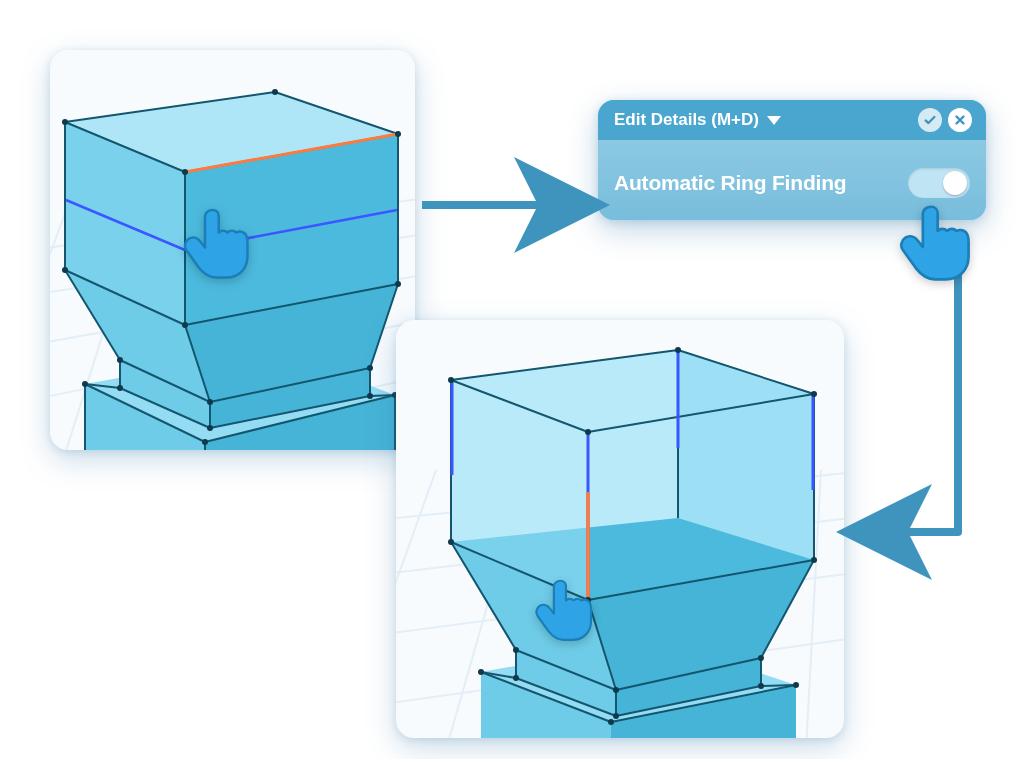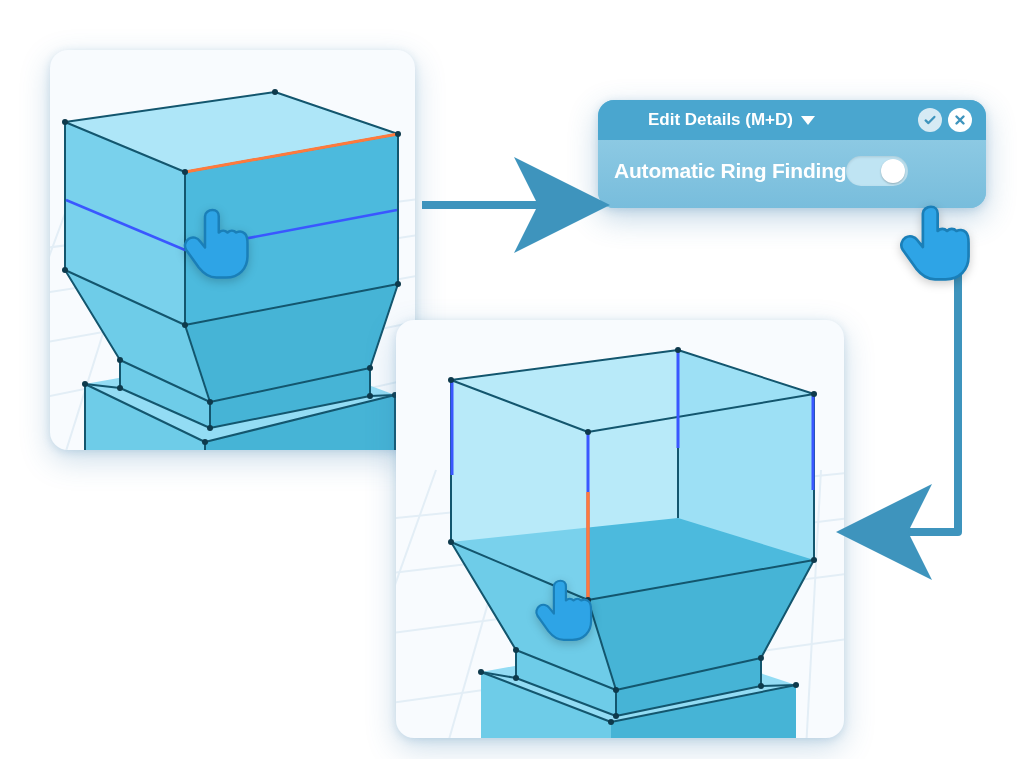--- a/index.html
+++ b/index.html
@@ -61,21 +61,20 @@
     gap: 6px;
   }
   .panel-header-left {
     display: flex;
     align-items: center;
     gap: 6px;
     flex: 1;
     color: #ffffff;
     font-size: 17px;
     font-weight: 600;
-    margin-left: 34px;
   }
   .dropdown-caret {
     width: 0; height: 0;
     border-left: 7px solid transparent;
     border-right: 7px solid transparent;
     border-top: 9px solid #ffffff;
     margin-left: 2px;
   }
   .header-btn {
     width: 24px; height: 24px;
@@ -84,24 +83,24 @@
     color: #3e94bd;
     background: #ffffff;
     font-weight: 900;
     font-size: 15px;
     cursor: pointer;
   }
   .header-btn.check { background: #d6eaf4; color: #3e94bd; }
   .header-btn svg { width: 14px; height: 14px; display: block; }
 
   .panel-body {
-    padding: 16px 16px 22px 16px;
+    padding: 28px 16px 22px 16px;
     display: flex;
     align-items: center;
-    justify-content: flex-start;
+    justify-content: space-between;
     background: linear-gradient(180deg, #8cc9e3 0%, #78bddc 100%);
     border-radius: 0 0 16px 16px;
   }
   .setting-label {
     color: #ffffff;
     font-size: 21px;
     font-weight: 800;
     letter-spacing: -0.2px;
   }
   .toggle {

